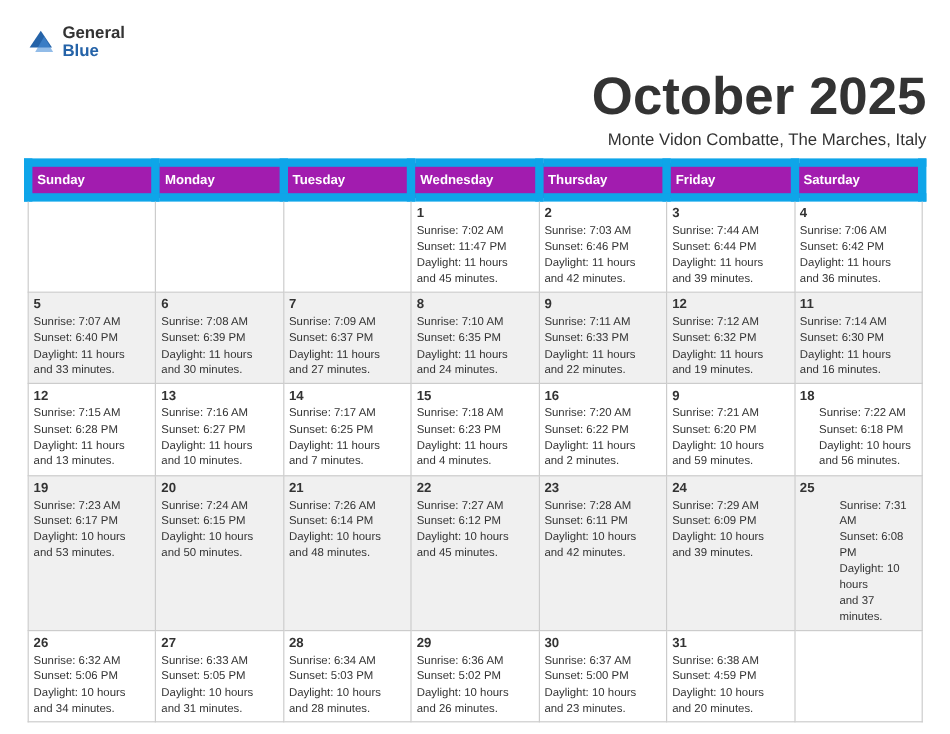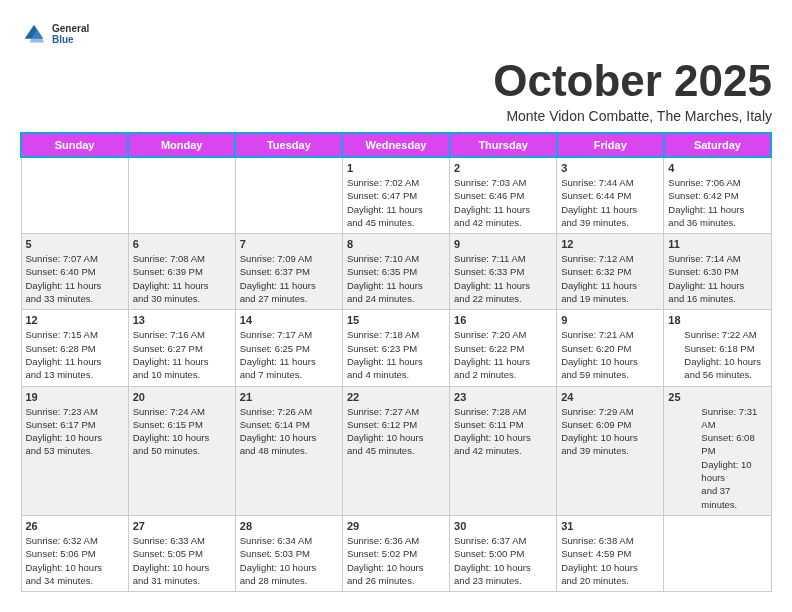--- a/index.html
+++ b/index.html
@@ -17,21 +17,21 @@
       margin-bottom: 8px;
     }
     .logo {
       display: flex;
       align-items: center;
       gap: 4px;
     }
     .logo-text {
       display: flex;
       flex-direction: column;
-      font-size: 10px;
+      font-size: 14px;
       font-weight: bold;
       line-height: 1.1;
     }
     .logo-general { color: #333; }
     .logo-blue { color: #2563a8; }
     .logo-icon {
       width: 28px;
       height: 28px;
     }
     .title-section {
@@ -47,26 +47,26 @@
       font-size: 14px;
       color: #333;
       margin-top: 2px;
     }
     .calendar {
       width: 100%;
       border-collapse: collapse;
       font-size: 10px;
     }
     .calendar th {
-      background-color: #d946ef;
+      background-color: #a21caf;
       color: #fff;
       padding: 5px 4px;
-      text-align: center;
+      text-align: left;
       font-size: 11px;
-      border: 2px solid #0ea5e9;
+      border: 7px solid #0ea5e9;
     }
     .calendar td {
       border: 1px solid #ccc;
       vertical-align: top;
       padding: 4px;
       width: calc(100% / 7);
       min-height: 80px;
     }
     .day-number {
       font-size: 11px;
@@ -122,21 +122,21 @@
       </tr>
   </thead>
   <tbody id="calendar-body">
   <tr class="row-white">
         <td class="empty-cell"></td>
         <td class="empty-cell"></td>
         <td class="empty-cell"></td>
         <td>
           <div class="day-number">1</div>
           <div class="day-content" style="white-space: pre-line;">Sunrise: 7:02 AM
-Sunset: 6:47 PM
+Sunset: 11:47 PM
 Daylight: 11 hours
 and 45 minutes.</div>
         </td>
         <td>
           <div class="day-number">2</div>
           <div class="day-content" style="white-space: pre-line;">Sunrise: 7:03 AM
 Sunset: 6:46 PM
 Daylight: 11 hours
 and 42 minutes.</div>
         </td>

